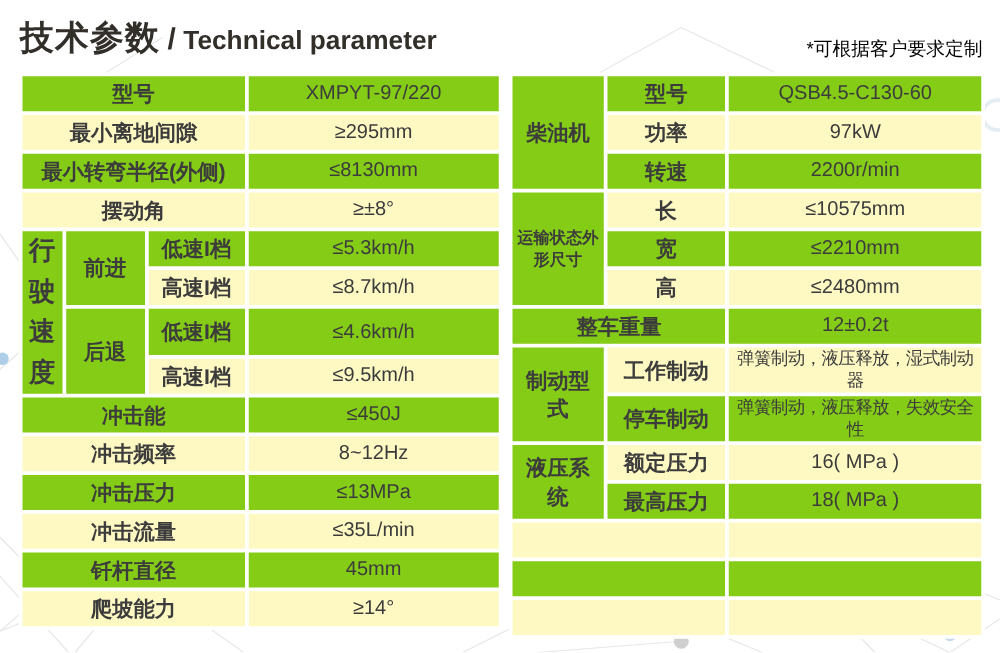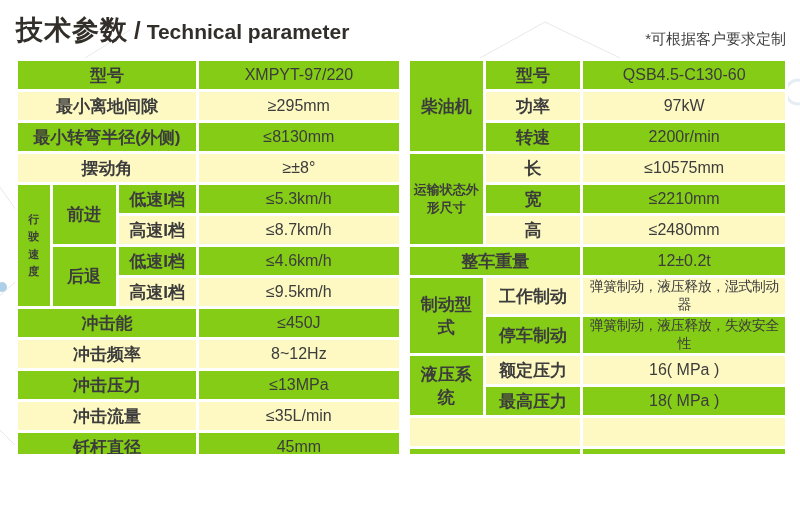--- a/index.html
+++ b/index.html
@@ -1,34 +1,34 @@
 <!DOCTYPE html>
 <html><head>
 <meta charset="utf-8">
 <style>
   * { margin:0; padding:0; box-sizing:border-box; }
   body { background:#fff; font-family:"Liberation Sans","DejaVu Sans",sans-serif; }
-  .page { position:relative; width:800px; height:454px; background:#ffffff; overflow:hidden; }
+  .page { position:relative; width:800px; height:522px; background:#ffffff; overflow:hidden; }
   .bg-decor { position:absolute; left:0; top:0; z-index:0; }
 
   .title-wrap { position:absolute; left:16px; top:12px; z-index:2; color:#322e2a; }
   .title-zh { font-size:27px; font-weight:bold; letter-spacing:1px; }
   .title-sep { font-size:24px; font-weight:bold; margin:0 6px; }
   .title-en { font-size:21px; font-weight:bold; }
-  .note { position:absolute; right:14px; top:30px; z-index:2; font-size:15px; color:#404040; }
+  .note { position:absolute; right:14px; top:30px; z-index:2; font-size:15px; color:#000000; }
 
   table { border-collapse:separate; border-spacing:3px; position:absolute; z-index:1; background:#ffffff; table-layout:fixed; }
   #tbl-left { left:15px; top:58px; width:387px; }
   #tbl-right { left:407px; top:58px; width:381px; }
   td { height:28px; text-align:center; vertical-align:middle; font-size:16px; color:#3c3c3c; padding:0 4px; overflow:hidden; }
   td.lbl { font-weight:bold; font-size:17px; }
   td.small { font-size:14px; padding:0 1px; letter-spacing:-0.5px; }
   .blue { background:#84cc16; }
   .gray { background:#fef9c3; }
-  td.vert { word-break:break-all; line-height:1.55; padding:0 5px; font-size:11px;margin-left:28px; }
+  td.vert { word-break:break-all; line-height:1.55; padding:0 5px; font-size:21px;margin-left:28px; }
   td.wrap2 { word-break:break-all; line-height:1.35; font-size:13px; padding:0 2px; }
 </style>
 </head>
 <body>
 
 <div class="page">
 
   <svg class="bg-decor" width="800" height="522" viewBox="0 0 800 522">
     <g stroke="#e2e2e2" stroke-width="1" fill="none" opacity="0.8">
       <path d="M-10,450 L55,522 M0,505 L110,462 L195,522 M110,462 L60,522 M-10,420 L40,470 M40,470 L0,505"></path>

